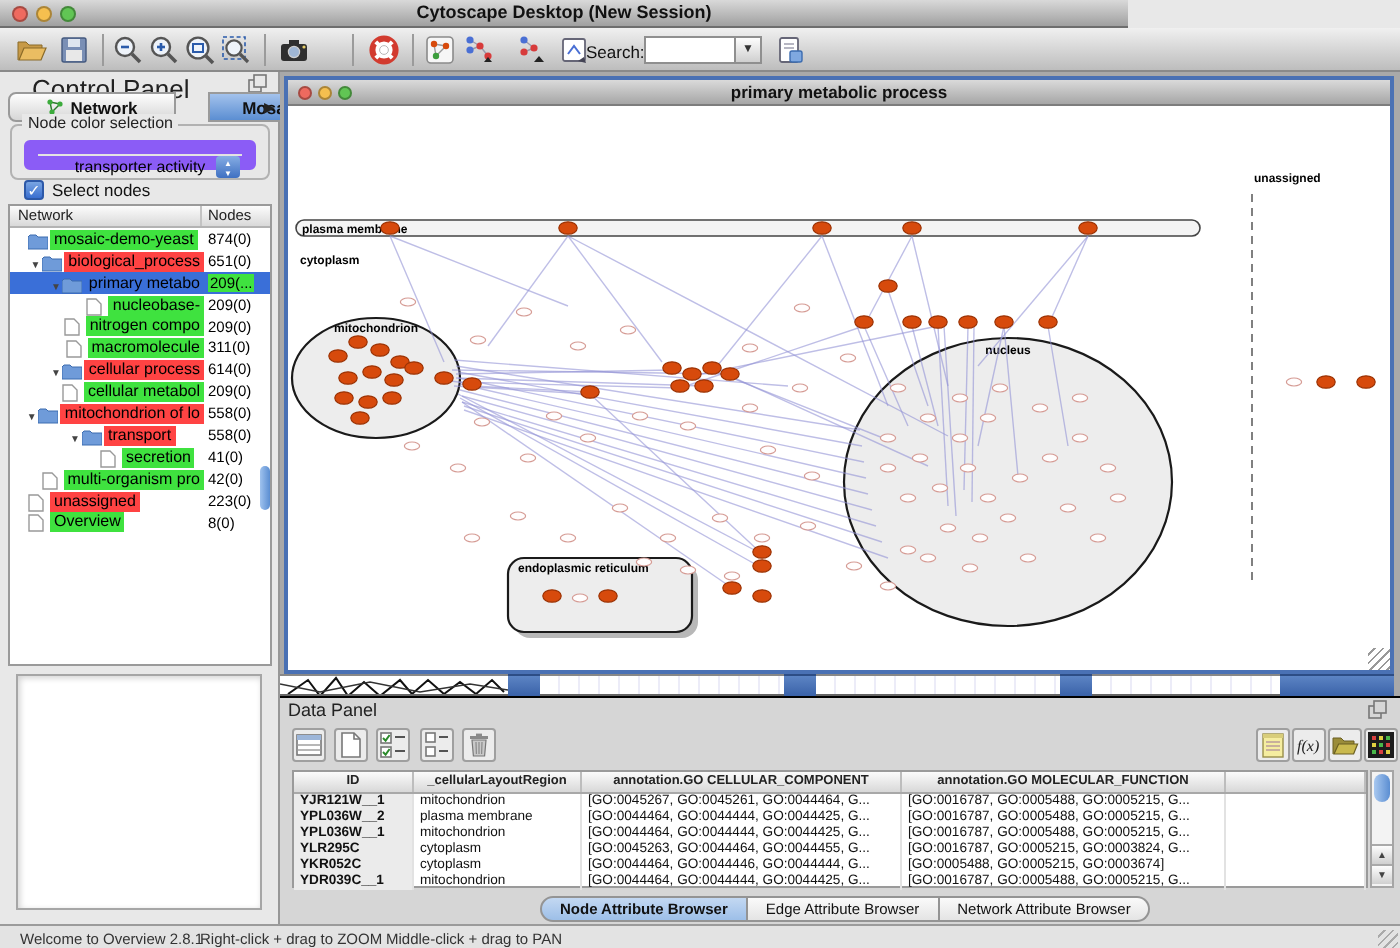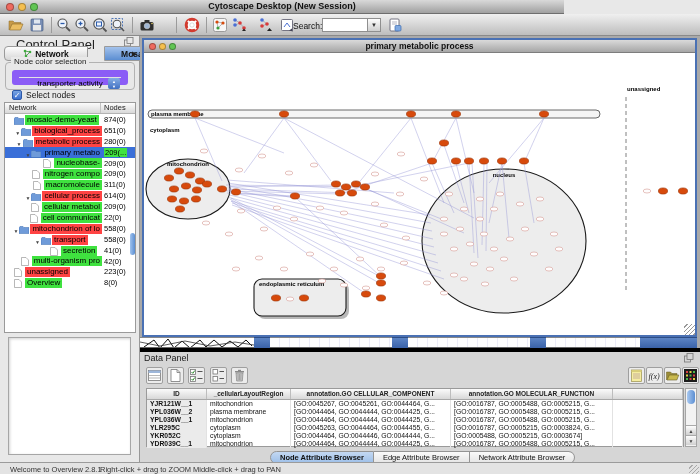--- a/index.html
+++ b/index.html
@@ -71,21 +71,21 @@
 .clabel.mid{text-anchor:middle;}
 .dashln{stroke:#808080;stroke-width:1;stroke-dasharray:4 3;fill:none;}
 .edge{stroke:#9494d6;stroke-width:.7;opacity:.6;}
 .bubble{fill:#fffdfd;stroke:#d59a93;stroke-width:.6;}
 .gnode{fill:#d74a0c;stroke:#9c3406;stroke-width:.6;}
 
 .frag{position:absolute;top:301px;height:11px;border-top:1px solid #888;border-bottom:1px solid #666;background:#fff;overflow:hidden;}
 .fragblue{position:absolute;top:301px;height:11px;background:linear-gradient(#5c84c4,#3a62a8);border-top:1px solid #2d4d85;}
 .fragfaint{background:repeating-linear-gradient(90deg,#ffffff 0 9px,#ececf8 9px 10px);}
 
-#data-panel{position:absolute;left:140px;top:348px;width:560px;height:114px;background:#d6d6d6;border-top:4px solid #000000;}
+#data-panel{position:absolute;left:140px;top:348px;width:560px;height:114px;background:#d6d6d6;border-top:1px solid #000000;}
 #dp-title{position:absolute;left:4px;top:1px;font-size:9px;color:#222;}
 #dp-float{right:6px;top:1px;}
 .dpi{position:absolute;top:15px;width:17px;height:17px;background:#ececec;border:1px solid #9f9f9f;border-radius:2px;}
 .dpi svg{width:15px;height:15px;margin:0 auto;}
 #dp-table{position:absolute;left:6px;top:36px;width:538px;height:59px;background:#fff;border:1px solid #9a9a9a;}
 #dp-thead{display:flex;height:11px;background:linear-gradient(#fbfbfb,#d8d8d8);border-bottom:1px solid #a8a8a8;font-size:6.5px;font-weight:bold;color:#222;}
 #dp-thead .hc{border-right:1px solid #bdbdbd;text-align:center;line-height:10px;overflow:hidden;white-space:nowrap;}
 .drow{display:flex;height:8px;font-size:6.8px;color:#111;}
 .drow .dc{border-right:1px solid #e2e2e2;line-height:8px;padding-left:3px;overflow:hidden;white-space:nowrap;}
 .drow .dc.c0{font-weight:bold;background:#ebebeb;}
@@ -300,123 +300,97 @@
             <span class="tri">▼</span>
             <span class="icon-slot">
               <svg width="10" height="8" viewBox="0 0 10 8">
                 <path d="M0 7.5 V1.5 L1 .5 H4 L5 1.5 H10 V7.5 Z" fill="#6f9bd9" stroke="#3c6cb0" stroke-width=".5"></path>
               </svg>
             </span>
             <span class="tlab red">biological_process</span>
           </div>
           <span class="tnum">651(0)</span>
         </div>
+        <div class="trow sel">
+          <div class="tleft">
+            <span class="ind" style="width: 29px;"></span>
+            <span class="tri">▼</span>
+            <span class="icon-slot">
+              <svg width="10" height="8" viewBox="0 0 10 8">
+                <path d="M0 7.5 V1.5 L1 .5 H4 L5 1.5 H10 V7.5 Z" fill="#6f9bd9" stroke="#3c6cb0" stroke-width=".5"></path>
+              </svg>
+            </span>
+            <span class="tlab ">primary metabo</span>
+          </div>
+          <span class="tnum">209(...</span>
+        </div>
+        <div class="trow">
+          <div class="tleft">
+            <span class="ind" style="width: 38px;"></span>
+            <span class="tri"></span>
+            <span class="icon-slot">
+              <svg width="8" height="9" viewBox="0 0 8 9">
+                <path d="M.5 .5 H5 L7.5 3 V8.5 H.5 Z" fill="#fff" stroke="#999" stroke-width=".7"></path>
+              </svg>
+            </span>
+            <span class="tlab green">nucleobase-</span>
+          </div>
+          <span class="tnum">209(0)</span>
+        </div>
+        <div class="trow">
+          <div class="tleft">
+            <span class="ind" style="width: 29px;"></span>
+            <span class="tri"></span>
+            <span class="icon-slot">
+              <svg width="8" height="9" viewBox="0 0 8 9">
+                <path d="M.5 .5 H5 L7.5 3 V8.5 H.5 Z" fill="#fff" stroke="#999" stroke-width=".7"></path>
+              </svg>
+            </span>
+            <span class="tlab green">nitrogen compo</span>
+          </div>
+          <span class="tnum">209(0)</span>
+        </div>
+        <div class="trow">
+          <div class="tleft">
+            <span class="ind" style="width: 29px;"></span>
+            <span class="tri"></span>
+            <span class="icon-slot">
+              <svg width="8" height="9" viewBox="0 0 8 9">
+                <path d="M.5 .5 H5 L7.5 3 V8.5 H.5 Z" fill="#fff" stroke="#999" stroke-width=".7"></path>
+              </svg>
+            </span>
+            <span class="tlab green">macromolecule</span>
+          </div>
+          <span class="tnum">311(0)</span>
+        </div>
         <div class="trow">
           <div class="tleft">
             <span class="ind" style="width: 20px;"></span>
             <span class="tri">▼</span>
             <span class="icon-slot">
               <svg width="10" height="8" viewBox="0 0 10 8">
                 <path d="M0 7.5 V1.5 L1 .5 H4 L5 1.5 H10 V7.5 Z" fill="#6f9bd9" stroke="#3c6cb0" stroke-width=".5"></path>
               </svg>
             </span>
-            <span class="tlab red">metabolic process</span>
-          </div>
-          <span class="tnum">280(0)</span>
-        </div>
-        <div class="trow sel">
+            <span class="tlab red">cellular process</span>
+          </div>
+          <span class="tnum">614(0)</span>
+        </div>
+        <div class="trow">
           <div class="tleft">
             <span class="ind" style="width: 29px;"></span>
-            <span class="tri">▼</span>
-            <span class="icon-slot">
-              <svg width="10" height="8" viewBox="0 0 10 8">
-                <path d="M0 7.5 V1.5 L1 .5 H4 L5 1.5 H10 V7.5 Z" fill="#6f9bd9" stroke="#3c6cb0" stroke-width=".5"></path>
-              </svg>
-            </span>
-            <span class="tlab ">primary metabo</span>
-          </div>
-          <span class="tnum">209(...</span>
-        </div>
-        <div class="trow">
-          <div class="tleft">
-            <span class="ind" style="width: 38px;"></span>
             <span class="tri"></span>
             <span class="icon-slot">
               <svg width="8" height="9" viewBox="0 0 8 9">
                 <path d="M.5 .5 H5 L7.5 3 V8.5 H.5 Z" fill="#fff" stroke="#999" stroke-width=".7"></path>
               </svg>
             </span>
-            <span class="tlab green">nucleobase-</span>
+            <span class="tlab green">cellular metabol</span>
           </div>
           <span class="tnum">209(0)</span>
-        </div>
-        <div class="trow">
-          <div class="tleft">
-            <span class="ind" style="width: 29px;"></span>
-            <span class="tri"></span>
-            <span class="icon-slot">
-              <svg width="8" height="9" viewBox="0 0 8 9">
-                <path d="M.5 .5 H5 L7.5 3 V8.5 H.5 Z" fill="#fff" stroke="#999" stroke-width=".7"></path>
-              </svg>
-            </span>
-            <span class="tlab green">nitrogen compo</span>
-          </div>
-          <span class="tnum">209(0)</span>
-        </div>
-        <div class="trow">
-          <div class="tleft">
-            <span class="ind" style="width: 29px;"></span>
-            <span class="tri"></span>
-            <span class="icon-slot">
-              <svg width="8" height="9" viewBox="0 0 8 9">
-                <path d="M.5 .5 H5 L7.5 3 V8.5 H.5 Z" fill="#fff" stroke="#999" stroke-width=".7"></path>
-              </svg>
-            </span>
-            <span class="tlab green">macromolecule</span>
-          </div>
-          <span class="tnum">311(0)</span>
-        </div>
-        <div class="trow">
-          <div class="tleft">
-            <span class="ind" style="width: 20px;"></span>
-            <span class="tri">▼</span>
-            <span class="icon-slot">
-              <svg width="10" height="8" viewBox="0 0 10 8">
-                <path d="M0 7.5 V1.5 L1 .5 H4 L5 1.5 H10 V7.5 Z" fill="#6f9bd9" stroke="#3c6cb0" stroke-width=".5"></path>
-              </svg>
-            </span>
-            <span class="tlab red">cellular process</span>
-          </div>
-          <span class="tnum">614(0)</span>
-        </div>
-        <div class="trow">
-          <div class="tleft">
-            <span class="ind" style="width: 29px;"></span>
-            <span class="tri"></span>
-            <span class="icon-slot">
-              <svg width="8" height="9" viewBox="0 0 8 9">
-                <path d="M.5 .5 H5 L7.5 3 V8.5 H.5 Z" fill="#fff" stroke="#999" stroke-width=".7"></path>
-              </svg>
-            </span>
-            <span class="tlab green">cellular metabol</span>
-          </div>
-          <span class="tnum">209(0)</span>
-        </div>
-        <div class="trow">
-          <div class="tleft">
-            <span class="ind" style="width: 29px;"></span>
-            <span class="tri"></span>
-            <span class="icon-slot">
-              <svg width="8" height="9" viewBox="0 0 8 9">
-                <path d="M.5 .5 H5 L7.5 3 V8.5 H.5 Z" fill="#fff" stroke="#999" stroke-width=".7"></path>
-              </svg>
-            </span>
-            <span class="tlab green">cell communicat</span>
-          </div>
-          <span class="tnum">22(0)</span>
         </div>
         <div class="trow">
           <div class="tleft">
             <span class="ind" style="width: 20px;"></span>
             <span class="tri">▼</span>
             <span class="icon-slot">
               <svg width="10" height="8" viewBox="0 0 10 8">
                 <path d="M0 7.5 V1.5 L1 .5 H4 L5 1.5 H10 V7.5 Z" fill="#6f9bd9" stroke="#3c6cb0" stroke-width=".5"></path>
               </svg>
             </span>

